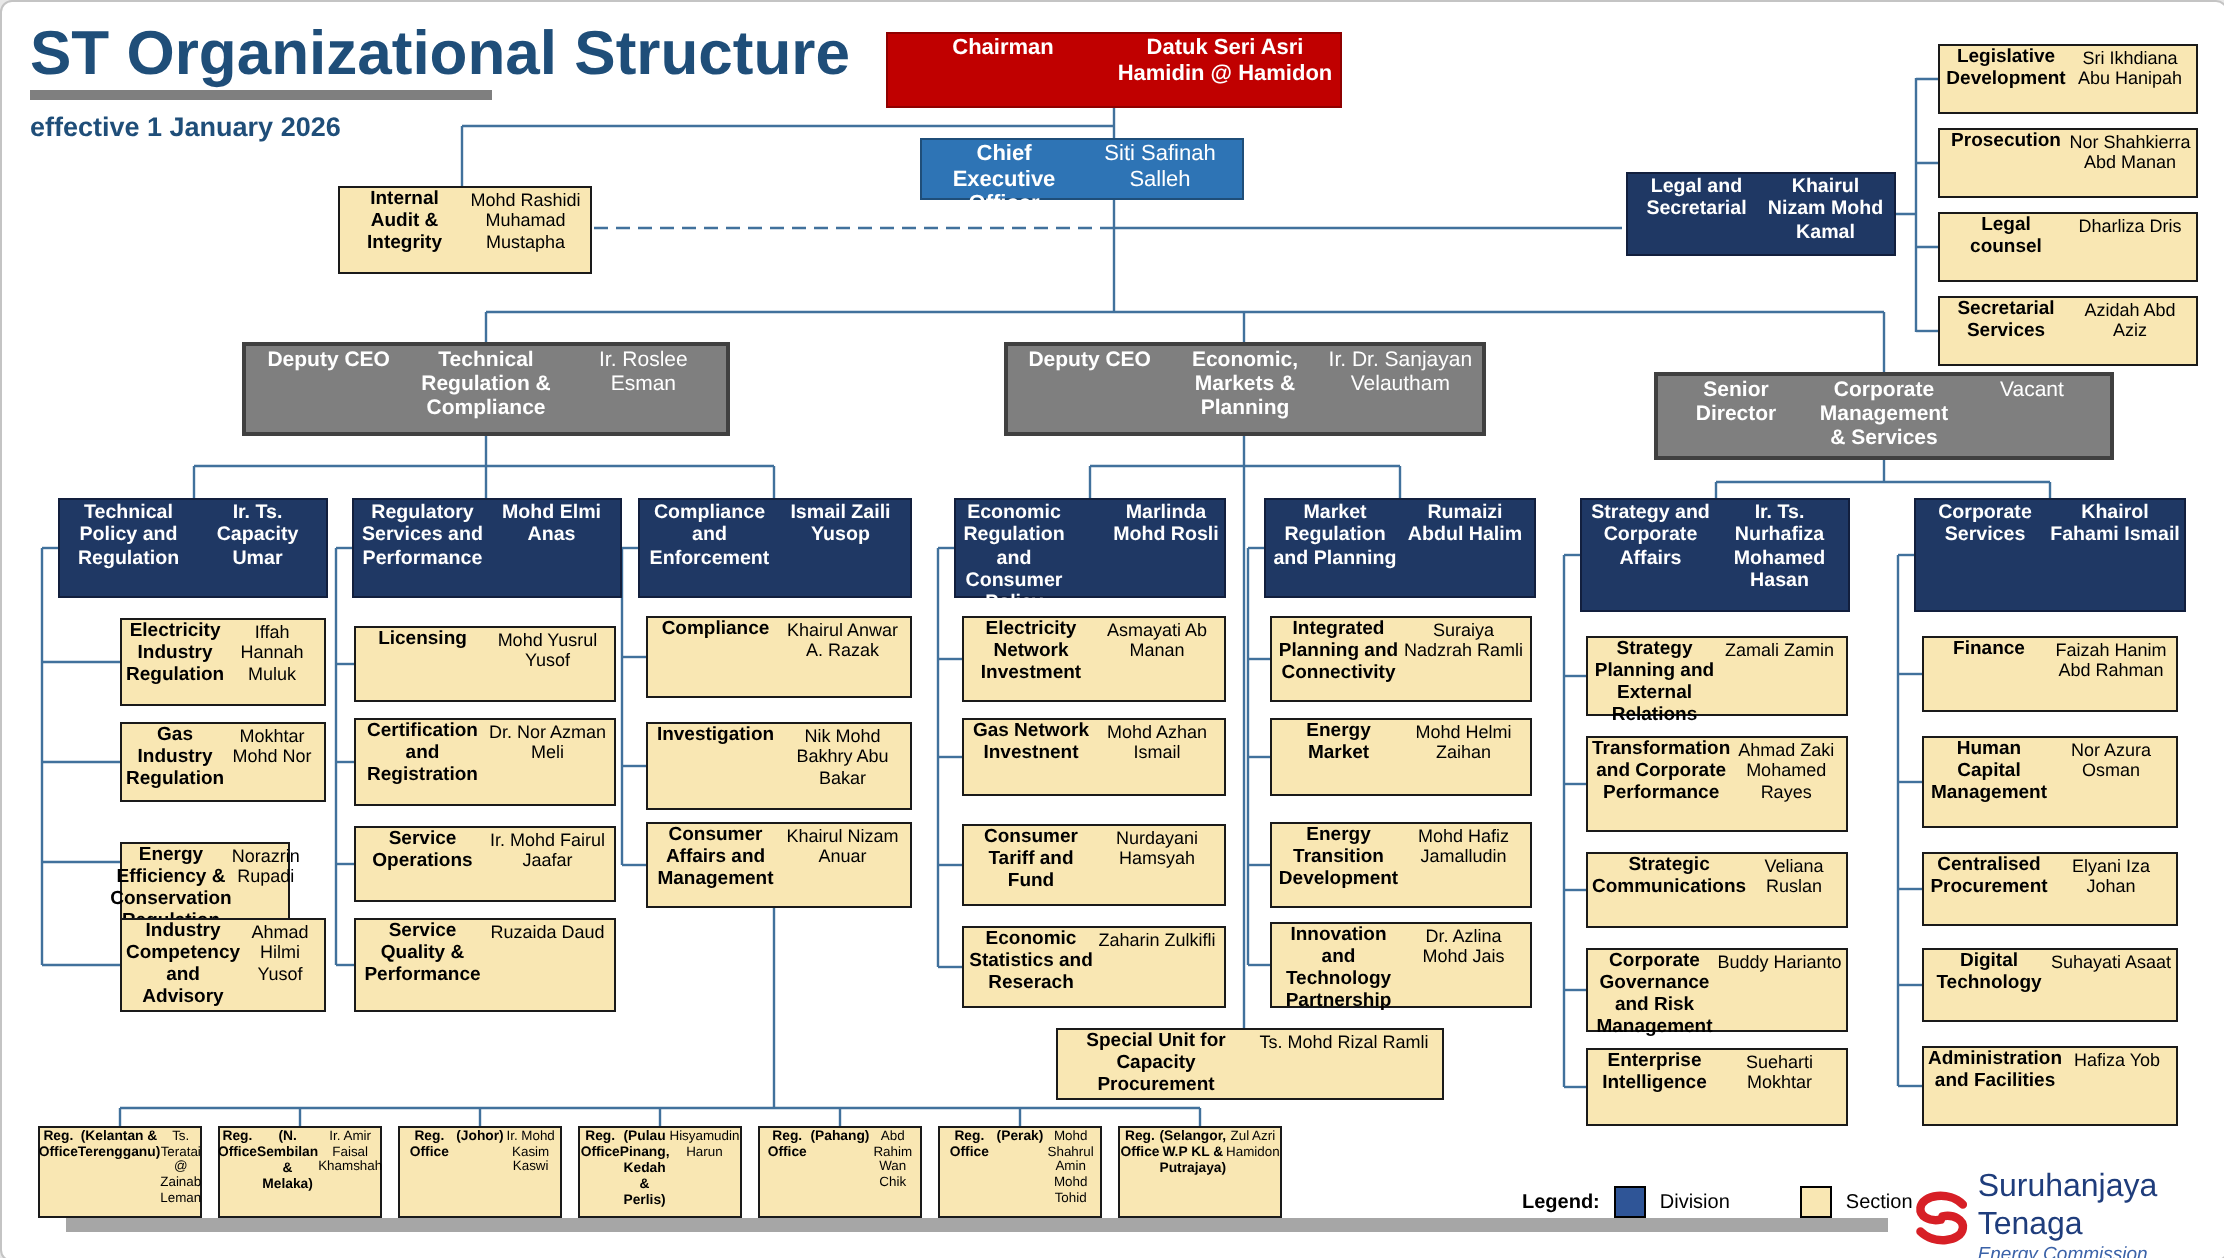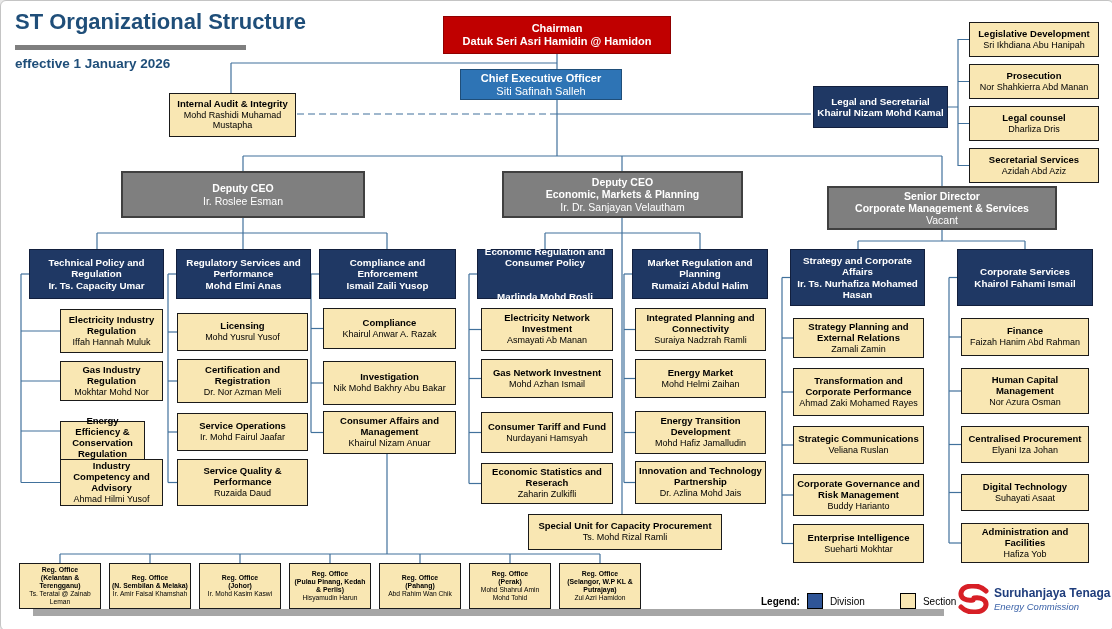--- a/index.html
+++ b/index.html
@@ -1,23 +1,23 @@
 <!DOCTYPE html>
 <html><head>
 <meta charset="utf-8">
 <style>
   html,body{margin:0;padding:0;background:#e8e8e8;font-family:"Liberation Sans",sans-serif;}
   .canvas{position:relative;width:1112px;height:629px;background:#fff;border:1px solid #c4c4c4;
           border-radius:6px;margin:0 auto;overflow:hidden;}
   #lines{position:absolute;left:0;top:0;z-index:0;}
-  .page-title{position:absolute;left:14px;top:8px;font-size:22px;font-weight:700;color:#1F4E79;z-index:2;}
+  .page-title{position:absolute;left:14px;top:8px;font-size:31px;font-weight:700;color:#1F4E79;z-index:2;}
   .title-rule{position:absolute;left:14px;top:44px;width:231px;height:5px;background:#7F7F7F;z-index:2;}
   .effective{position:absolute;left:14px;top:55px;font-size:13.5px;font-weight:700;color:#1F4E79;z-index:2;}
-  .box{position:absolute;box-sizing:border-box;display:flex;flex-direction:column;justify-content:center;
-       align-items:flex-end;text-align:center;line-height:1.15;z-index:1;padding:1px 2px;}
+  .box{position:absolute;box-sizing:border-box;display:flex;flex-direction:row;justify-content:center;
+       align-items:flex-start;text-align:center;line-height:1.15;z-index:1;padding:1px 2px;}
   .box div{width:100%;}
   .bt{font-weight:700;}
   .bn{font-weight:400;}
   .red{background:#C00000;color:#fff;border:1px solid #8f0000;}
   .blue{background:#2E74B5;color:#fff;border:1px solid #1F4E79;}
   .navy{background:#1F3864;color:#fff;border:1px solid #121f3d;}
   .gray{background:#7F7F7F;color:#fff;border:2px solid #404040;}
   .yellow{background:#F9E7B3;color:#000;border:1.4px solid #1a1a1a;}
   .red div,.blue div{font-size:11px;}
   .gray div{font-size:10.5px;}
@@ -27,21 +27,21 @@
   .reg .bt{font-size:6.9px;}
   .reg .bn{font-size:6.7px;}
   .bottom-bar{position:absolute;left:32px;top:608px;width:911px;height:7px;background:#A6A6A6;z-index:1;}
   .legend{position:absolute;left:760px;top:589px;height:22px;display:flex;align-items:center;gap:7px;z-index:2;}
   .legend .lab{font-size:10px;font-weight:700;color:#000;}
   .legend .txt{font-size:10px;color:#000;}
   .swatch{width:16px;height:16px;border:1px solid #000;box-sizing:border-box;}
   .sw-div{background:#2F5597;}
   .sw-sec{background:#F9E7B3;}
   .logo{position:absolute;left:955px;top:583px;display:flex;align-items:center;gap:4px;z-index:2;}
-  .logo-name{font-size:12px;font-weight:700;color:#1F3D7C;line-height:1.2;text-align:center;}
+  .logo-name{font-size:16px;font-weight:400;color:#1F3D7C;line-height:1.2;}
   .logo-sub{font-size:9.5px;font-style:italic;color:#3B62A8;line-height:1.2;}
 </style>
 </head>
 <body>
 
 <div class="canvas" id="canvas">
   <svg id="lines" width="1112" height="629">
       <line x1="556" y1="53" x2="556" y2="68" stroke="#41719C" stroke-width="1.2"></line>
       <line x1="230" y1="62" x2="556" y2="62" stroke="#41719C" stroke-width="1.2"></line>
       <line x1="230" y1="62" x2="230" y2="92" stroke="#41719C" stroke-width="1.2"></line>
@@ -185,20 +185,21 @@
     <div class="box yellow legal-sec" style="left: 968px; top: 105px; width: 130px; height: 35px;">
       <div class="bt">Legal counsel</div>
       <div class="bn">Dharliza Dris</div>
     </div>
     <div class="box yellow legal-sec" style="left: 968px; top: 147px; width: 130px; height: 35px;">
       <div class="bt">Secretarial Services</div>
       <div class="bn">Azidah Abd Aziz</div>
     </div>
     <div class="box gray" style="left: 120px; top: 170px; width: 244px; height: 47px;">
       <div class="bt">Deputy CEO</div>
+      <div class="bt">Technical Regulation &amp; Compliance</div>
       <div class="bn">Ir. Roslee Esman</div>
     </div>
     <div class="box gray" style="left: 501px; top: 170px; width: 241px; height: 47px;">
       <div class="bt">Deputy CEO</div>
       <div class="bt">Economic, Markets &amp; Planning</div>
       <div class="bn">Ir. Dr. Sanjayan Velautham</div>
     </div>
     <div class="box gray" style="left: 826px; top: 185px; width: 230px; height: 44px;">
       <div class="bt">Senior Director</div>
       <div class="bt">Corporate Management &amp; Services</div>

